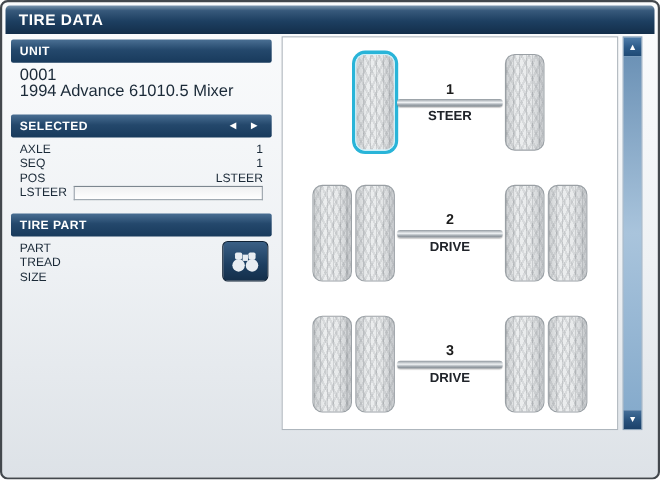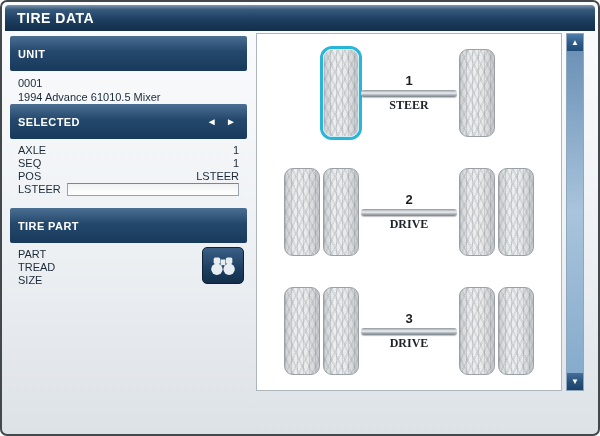--- a/index.html
+++ b/index.html
@@ -10,26 +10,26 @@
     font-family:"Liberation Sans", sans-serif;
   }
   .titlebar {
     position:absolute; top:3px; left:3px; right:3px; height:26px; box-sizing:border-box;
     background:linear-gradient(180deg,#7b95ad 0%,#37597b 18%,#1d3f61 55%,#132e4a 100%);
     color:#fff; font-size:14px; font-weight:bold; letter-spacing:.5px;
     line-height:26px; padding-left:12px; border-radius:4px 4px 0 0;
   }
   .sidebar { position:absolute; left:8px; top:34px; width:237px; }
   .section-bar {
-    height:35px; box-sizing:border-box; padding:0 8px; border-radius:2px;
+    height:21px; box-sizing:border-box; padding:0 8px; border-radius:2px;
     background:linear-gradient(180deg,#4a6f93 0%,#24486c 45%,#183a5c 100%);
     color:#fff; font-size:11px; font-weight:bold; letter-spacing:.4px;
     display:flex; justify-content:space-between; align-items:center;
   }
-  .unit-lines { padding:5px 8px 0; font-size:11px; color:#1b2a38; }
+  .unit-lines { padding:5px 8px 0; font-size:15px; color:#1b2a38; margin-bottom:14px; }
   .unit-lines div { line-height:14px; }
   .kv-rows { padding-top:5px; margin-bottom:12px; font-size:11px; color:#1b2a38; }
   .kv-row { display:flex; align-items:flex-end; padding:0 8px; height:13px; line-height:13px; }
   .kv-row .v { margin-left:auto; }
   .kv-row input {
     flex:1; margin-left:6px; height:13px; box-sizing:border-box;
     border:1px solid #9aa3ab; border-top-color:#7c868f;
     background:linear-gradient(180deg,#f0f1f2,#ffffff); font-size:10px; padding:0 3px;
   }
   .tp-rows { position:relative; padding-top:5px; margin-bottom:28px; font-size:11px; color:#1b2a38; height:44px; box-sizing:content-box; }
@@ -59,21 +59,21 @@
       linear-gradient(90deg,#cdd0d2 0%,#eceeef 30%,#e8eaeb 65%,#c6c9cc 100%);
   }
   .tire.selected { box-shadow:0 0 0 3px #29b4d8; border-color:#cdeef7; }
   .axle-center { width:96px; display:flex; flex-direction:column; align-items:center; margin:0 2px; }
   .axle-num { font-size:13px; font-weight:bold; color:#1c1c1c; line-height:15px; }
   .shaft {
     width:100%; height:7px; border-radius:3px; margin:2px 0 1px;
     background:linear-gradient(180deg,#8f979e 0%,#eef1f3 45%,#aab1b7 70%,#7d858c 100%);
     box-shadow:0 1px 1px rgba(0,0,0,.25);
   }
-  .axle-label { font-size:12px; font-weight:bold; color:#20242a; line-height:15px;font-family:Liberation Serif, serif; }
+  .axle-label { font-size:12px; font-weight:bold; color:#20242a; line-height:15px; }
   .scrollbar {
     position:absolute; left:564px; top:31px; width:18px; height:358px; box-sizing:border-box;
     border:1px solid #8fa6bb; display:flex; flex-direction:column;
   }
   .scroll-btn {
     flex:0 0 17px; height:17px; cursor:pointer; color:#fff; font-size:8px;
     display:flex; align-items:center; justify-content:center;
     background:linear-gradient(180deg,#4f7daa 0%,#2c5a88 55%,#1f4a75 100%);
   }
   .scroll-btn.down { background:linear-gradient(180deg,#456f99 0%,#27517c 55%,#1b416a 100%); }

